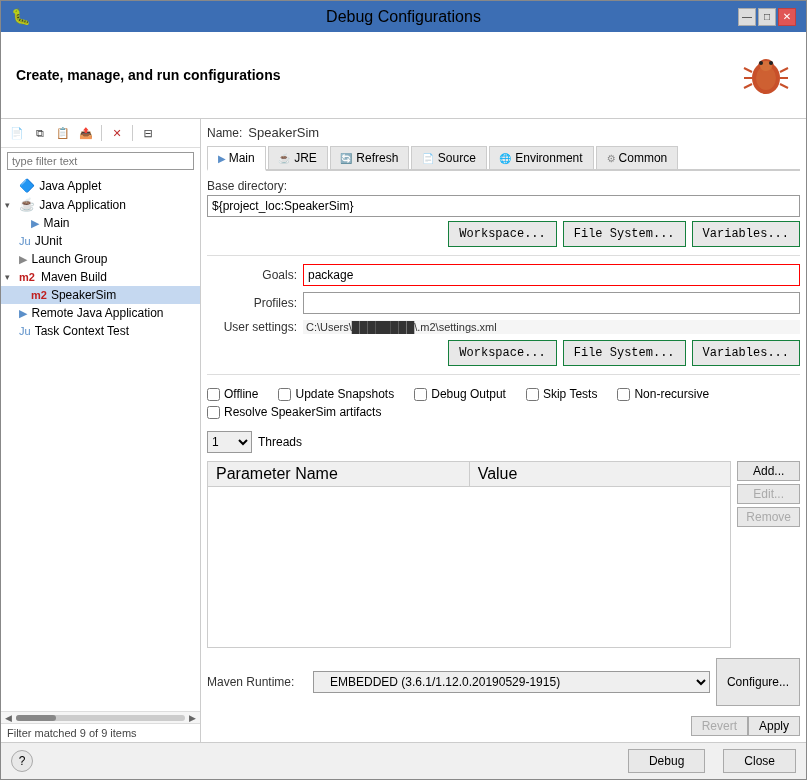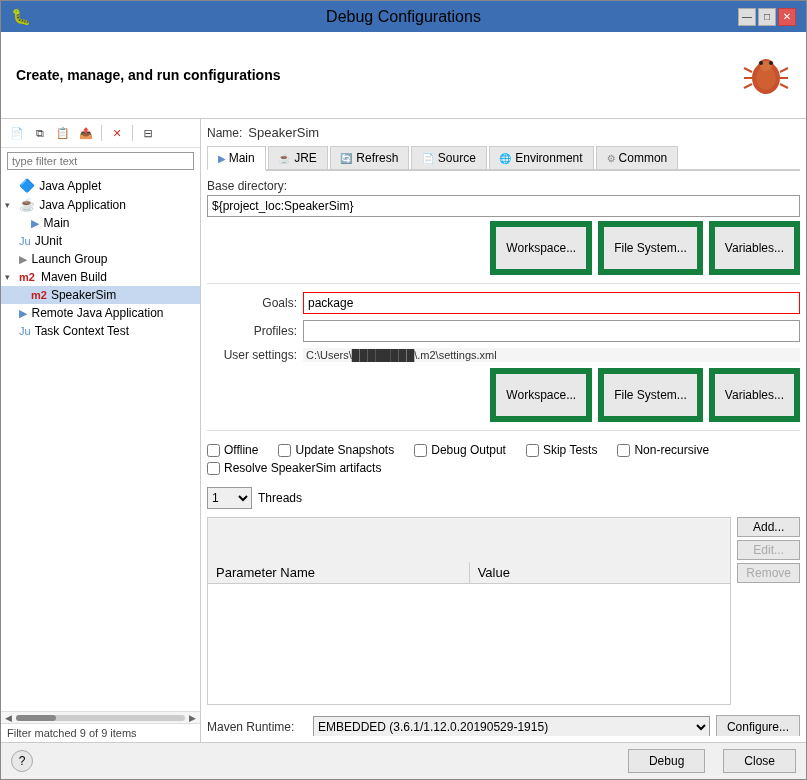--- a/index.html
+++ b/index.html
@@ -54,43 +54,43 @@
     .form-row { display: flex; align-items: center; gap: 6px; }
     .form-label { width: 90px; text-align: right; font-size: 12px; color: #333; flex-shrink: 0; }
     
     .base-dir-row { display: flex; align-items: center; gap: 6px; }
     .base-dir-label { font-size: 12px; color: #333; }
     
     .text-input { border: 1px solid #999; padding: 2px 4px; font-size: 12px; flex: 1; height: 22px; }
     .text-input.goals-highlighted { border: 1px solid red; background: white; }
     
     .btn-row { display: flex; justify-content: flex-end; gap: 6px; }
-    .btn { padding: 14px 10px; border: 6px solid #15803d; background: #e8e8e8; cursor: pointer; font-size: 12px; }
+    .btn { padding: 5px 10px; border: 1px solid #15803d; background: #e8e8e8; cursor: pointer; font-size: 12px; font-family: Liberation Mono, monospace; }
     
     .checkboxes-row { display: flex; flex-wrap: wrap; gap: 4px 20px; padding: 4px 0; }
     .checkbox-item { display: flex; align-items: center; gap: 4px; font-size: 12px; }
     .checkbox-item input { margin: 0; }
     
     .threads-row { display: flex; align-items: center; gap: 6px; padding: 2px 0; }
     .threads-select { width: 45px; height: 22px; border: 1px solid #999; font-size: 12px; }
     .threads-label { font-size: 12px; }
     .params-table-container { display: flex; gap: 6px; }
     .params-table-inner { flex: 1; border: 1px solid #ccc; }
     .params-header { display: flex; background: #f0f0f0; border-bottom: 1px solid #ccc; }
-    .params-header-cell { padding: 3px 8px; font-size: 13px; border-right: 1px solid #ccc; flex: 1; margin-top: 44px; }
+    .params-header-cell { padding: 3px 8px; font-size: 16px; border-right: 1px solid #ccc; flex: 1; }
     .params-header-cell:last-child { border-right: none; }
     .params-body { min-height: 120px; background: white; }
     .params-side-btns { display: flex; flex-direction: column; gap: 3px; }
     .params-side-btn { padding: 2px 8px; border: 1px solid #aaa; background: #e8e8e8; cursor: pointer; font-size: 12px; min-width: 60px; }
     .params-side-btn:disabled, .params-side-btn.disabled { color: #aaa; }
     
     .runtime-row { display: flex; align-items: center; gap: 6px; margin-top: 4px; }
     .runtime-label { font-size: 12px; color: #333; width: 100px; }
-    .runtime-select { flex: 1; height: 22px; border: 1px solid #999; font-size: 12px; padding: 0 0; }
-    .runtime-btn { padding: 4px 10px; border: 1px solid #aaa; background: #e8e8e8; cursor: pointer; font-size: 12px; }
+    .runtime-select { flex: 1; height: 22px; border: 1px solid #999; font-size: 12px; padding: 0 12px; }
+    .runtime-btn { padding: 16px 10px; border: 1px solid #aaa; background: #e8e8e8; cursor: pointer; font-size: 12px; }
     
     .footer { display: flex; justify-content: space-between; align-items: center; padding: 6px 10px; border-top: 1px solid #ccc; background: #f0f0f0; }
     .footer-left { display: flex; align-items: center; gap: 8px; }
     .footer-right { display: flex; gap: 18px; }
     .footer-btn { padding: 4px 20px; border: 1px solid #aaa; background: #e8e8e8; cursor: pointer; font-size: 12px; }
     .footer-btn.primary { background: #e8e8e8; }
     
     .action-btns { display: flex; justify-content: flex-end; margin-top: 4px; }
     .action-btn { padding: 2px 10px; border: 1px solid #aaa; background: #e8e8e8; cursor: pointer; font-size: 12px; }
     .action-btn.disabled { color: #aaa; }

